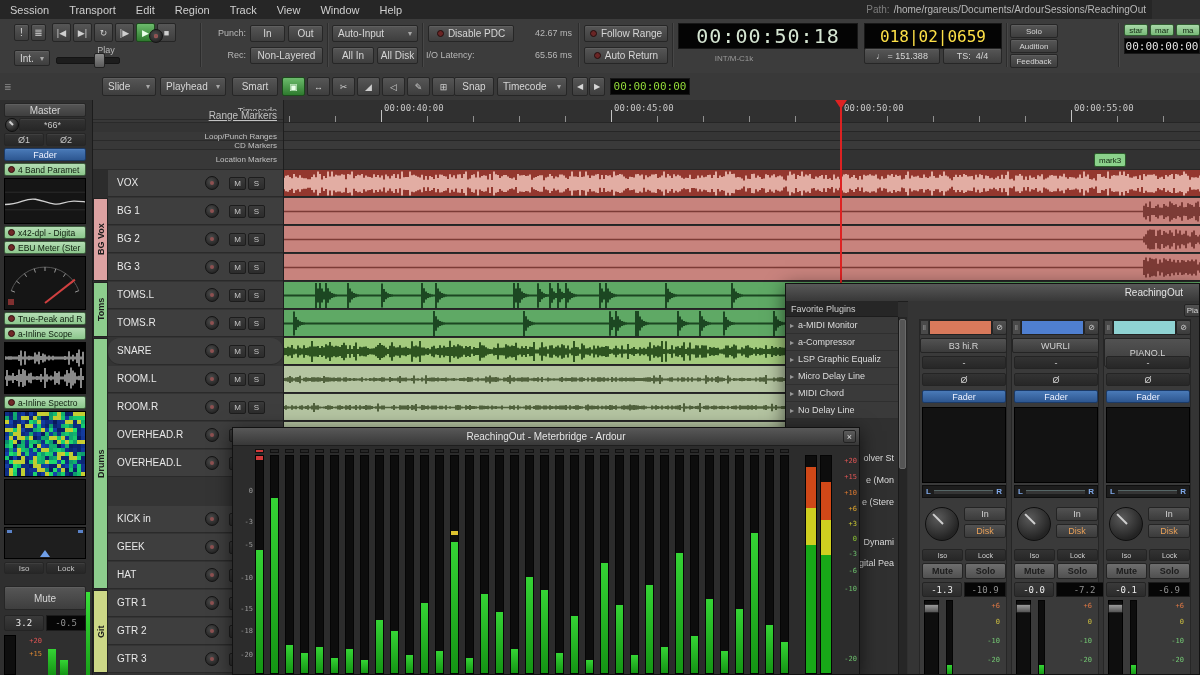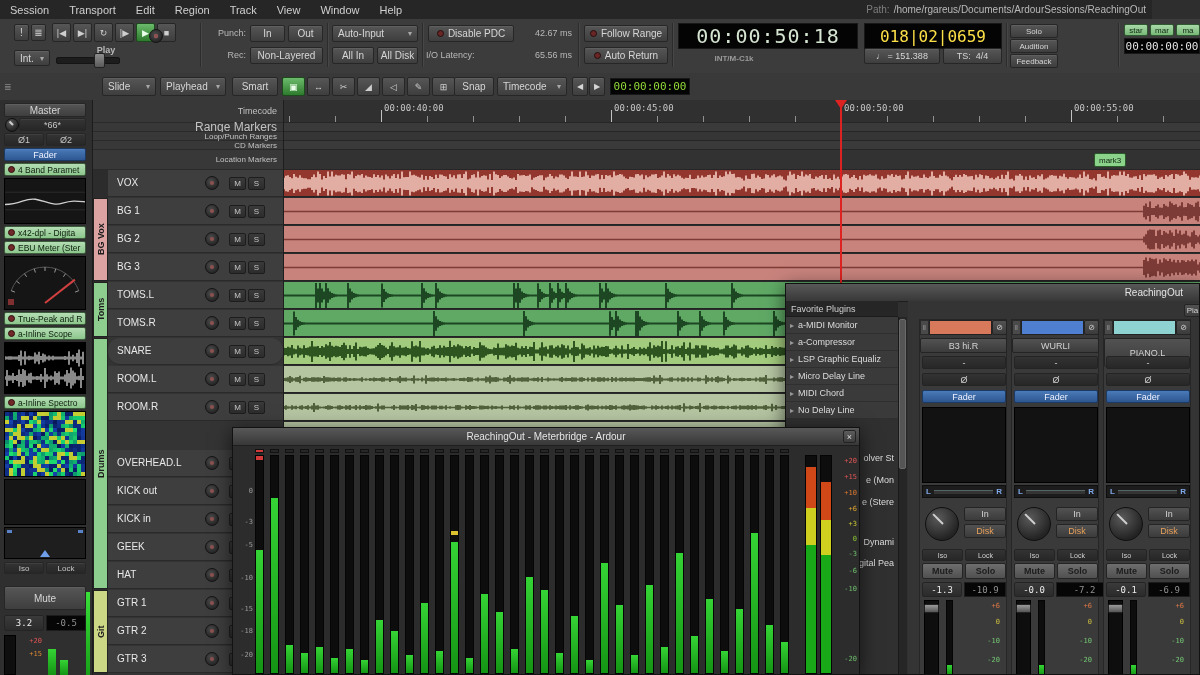--- a/index.html
+++ b/index.html
@@ -20,21 +20,21 @@
        background:linear-gradient(#565656,#3e3e3e);border:1px solid #262626;border-radius:2px;
        box-shadow:inset 0 1px 0 rgba(255,255,255,.06);box-sizing:border-box;}
   .btn.dk{background:linear-gradient(#343434,#272727);color:#c6c6c6;}
   .btn.blue{background:linear-gradient(#4a7ab8,#2d5791);color:#eef2ff;border-color:#1c3a66;}
   .btn.sm{font-size:8px;}
   .led::before{content:"";width:5px;height:5px;border-radius:50%;background:#6a2525;border:1px solid #240d0d;margin-right:4px;flex:none;}
   .dd{justify-content:space-between;padding:0 5px;}
   .dd .caret{color:#a8a8a8;font-size:8px;margin-left:4px;}
   .lab{position:absolute;display:flex;align-items:center;font-size:9px;color:#b8b8b8;}
   .lab.r{justify-content:flex-end;}
-  .lab.c{justify-content:center;font-weight:bold;}
+  .lab.c{justify-content:center;}
   .clock{position:absolute;font-family:"DejaVu Sans Mono",monospace;background:#040404;border:1px solid #181818;
          display:flex;align-items:center;justify-content:center;box-sizing:border-box;}
   .vsep{position:absolute;width:1px;background:#2c2c2c;border-right:1px solid #474747;}
   #transportbar{position:absolute;left:0;top:19px;width:1200px;height:54px;background:#3c3c3c;border-bottom:1px solid #232323;}
   .tbtn{width:19px;height:19px;display:flex;align-items:center;justify-content:center;font-size:9px;color:#cfcfcf;
         background:linear-gradient(#565656,#3e3e3e);border:1px solid #262626;border-radius:2px;box-sizing:border-box;}
   .tbtn.active{background:linear-gradient(#6cbb6c,#2e7a2e);color:#eaffea;border-color:#1c4a1c;}
   .tbtn.rec{border-radius:50%;color:#c87070;}
   .gbtn{position:absolute;display:flex;align-items:center;justify-content:center;font-size:8px;color:#0f260f;
         background:linear-gradient(#a9d9a9,#77b877);border:1px solid #2f5a2f;border-radius:2px;box-sizing:border-box;}
@@ -622,21 +622,21 @@
     <div class="sscale" style="left: 18px; top: 537px; color: rgb(224, 85, 85);">+20</div>
     <div class="sscale" style="left: 18px; top: 550px; color: rgb(221, 136, 51);">+15</div>
     <div class="abs" style="left:48px;top:549px;width:8px;height:26px;background:linear-gradient(#35d435,#149414)"></div>
     <div class="abs" style="left:60px;top:560px;width:8px;height:15px;background:linear-gradient(#35d435,#149414)"></div>
     <div class="abs" style="left:86px;top:492px;width:4px;height:83px;background:linear-gradient(#3ae03a,#18a018)"></div>
   </div>
 
   <div id="track-headers">
     <div id="ruler-labels">
         <div class="rlabel" style="position: absolute; left: 0px; top: 0px; height: 23px; font-size: 9px;">Timecode</div>
-        <div class="rlabel" style="position: absolute; left: 0px; top: 23px; height: 9px; font-size: 12px;">Range Markers</div>
+        <div class="rlabel" style="position: absolute; left: 0px; top: 11px; height: 9px; font-size: 10px; text-decoration: underline;">Range Markers</div>
         <div class="rlabel" style="position: absolute; left: 0px; top: 32px; height: 9px; font-size: 8px;">Loop/Punch Ranges</div>
         <div class="rlabel" style="position: absolute; left: 0px; top: 41px; height: 9px; font-size: 8px;">CD Markers</div>
         <div class="rlabel" style="position: absolute; left: 0px; top: 50px; height: 20px; font-size: 8px;">Location Markers</div>
       </div>
   <div style="position: absolute; left: 0px; top: 70px; width: 15px; height: 505px; background: rgb(44, 44, 44);"></div>
       <div class="thead" style="position: absolute; top: 70px;">
         <div class="tname">VOX</div>
         <div class="rec"></div>
         <div class="ms" style="position: absolute; left: 121px; top: 7px;">M</div>
         <div class="ms" style="position: absolute; left: 140px; top: 7px;">S</div>
@@ -682,28 +682,28 @@
         <div class="rec"></div>
         <div class="ms" style="position: absolute; left: 121px; top: 7px;">M</div>
         <div class="ms" style="position: absolute; left: 140px; top: 7px;">S</div>
       </div>
       <div class="thead" style="position: absolute; top: 294px;">
         <div class="tname">ROOM.R</div>
         <div class="rec"></div>
         <div class="ms" style="position: absolute; left: 121px; top: 7px;">M</div>
         <div class="ms" style="position: absolute; left: 140px; top: 7px;">S</div>
       </div>
+      <div class="thead" style="position: absolute; top: 322px;">
+        <div class="tname">OVERHEAD.R</div>
+        <div class="rec"></div>
+        <div class="ms" style="position: absolute; left: 121px; top: 7px;">M</div>
+        <div class="ms" style="position: absolute; left: 140px; top: 7px;">S</div>
+      </div>
       <div class="thead" style="position: absolute; top: 350px;">
         <div class="tname">OVERHEAD.L</div>
-        <div class="rec"></div>
-        <div class="ms" style="position: absolute; left: 121px; top: 7px;">M</div>
-        <div class="ms" style="position: absolute; left: 140px; top: 7px;">S</div>
-      </div>
-      <div class="thead" style="position: absolute; top: 378px;">
-        <div class="tname">KICK out</div>
         <div class="rec"></div>
         <div class="ms" style="position: absolute; left: 121px; top: 7px;">M</div>
         <div class="ms" style="position: absolute; left: 140px; top: 7px;">S</div>
       </div>
       <div class="thead" style="position: absolute; top: 406px;">
         <div class="tname">KICK in</div>
         <div class="rec"></div>
         <div class="ms" style="position: absolute; left: 121px; top: 7px;">M</div>
         <div class="ms" style="position: absolute; left: 140px; top: 7px;">S</div>
       </div>

